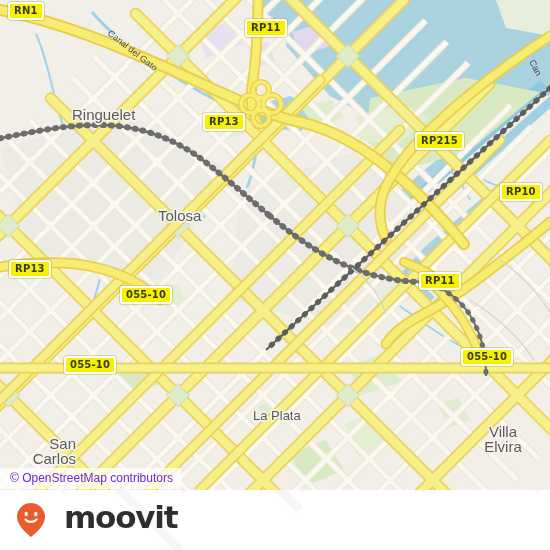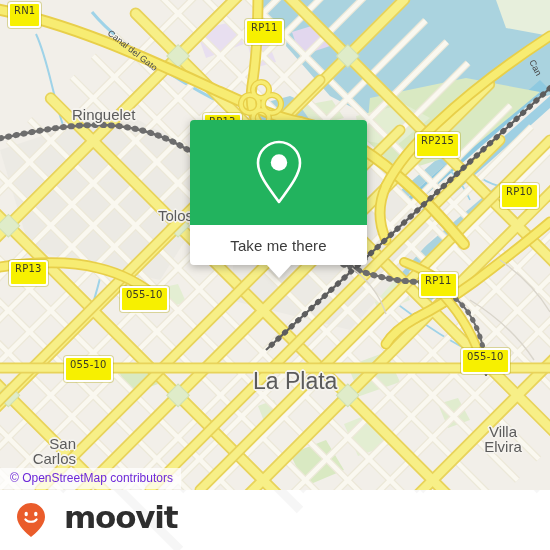--- a/index.html
+++ b/index.html
@@ -15,42 +15,42 @@
   #map svg{display:block;}
 
   
   .shield{
     position:absolute;
     background:#f7f000;
     border:2px solid #ffffff;
     border-radius:3px;
     color:#3a3a28;
     font-size:10px;
-    font-weight:normal;
+    font-weight:bold;
     line-height:11px;
-    padding:1px 4px 10px 4px;
+    padding:1px 4px 2px 4px;
     letter-spacing:.2px;
     white-space:nowrap;
     box-shadow:0 0 0 1px rgba(170,160,0,.35);
     font-family:"DejaVu Sans",sans-serif;
   }
 
   
   .place{
     position:absolute;
     color:#5b5b5b;
     font-size:15px;
     white-space:nowrap;
     text-shadow:
       -1.6px 0 #f5f3ee, 1.6px 0 #f5f3ee, 0 -1.6px #f5f3ee, 0 1.6px #f5f3ee,
       -1.2px -1.2px #f5f3ee, 1.2px -1.2px #f5f3ee, -1.2px 1.2px #f5f3ee, 1.2px 1.2px #f5f3ee;
     font-family:"Liberation Sans",sans-serif;
   }
   .place.two-line{white-space:normal;line-height:15px;width:60px;text-align:center;}
-  .place.big{font-size:23px;}
+  .place.big{font-size:13px;margin-top:40px;}
 
   .waterlabel{
     position:absolute;
     color:#4a4a4a;
     font-size:9px;
     white-space:nowrap;
     font-family:"Liberation Sans",sans-serif;
   }
 
   
@@ -442,32 +442,20 @@
     <div class="shield" style="left:245px;top:19px;">RP11</div>
     <div class="shield" style="left:203px;top:113px;">RP13</div>
     <div class="shield" style="left:415px;top:116px;margin-top:16px;">RP215</div>
     <div class="shield" style="left:500px;top:183px;">RP10</div>
     <div class="shield" style="left:9px;top:260px;">RP13</div>
     <div class="shield" style="left:419px;top:272px;">RP11</div>
     <div class="shield" style="left:120px;top:286px;">055-10</div>
     <div class="shield" style="left:64px;top:356px;">055-10</div>
     <div class="shield" style="left:461px;top:348px;">055-10</div>
 
-    <div id="popup">
-      <div id="popup-green">
-        <svg width="54" height="70" viewBox="0 0 54 70">
-          <path d="M27 4 C15.5 4 6 13.4 6 25 C6 38 20 54 27 64 C34 54 48 38 48 25 C48 13.4 38.5 4 27 4 Z" fill="none" stroke="#ffffff" stroke-width="2.6" stroke-linejoin="round"></path>
-          <circle cx="27" cy="24.5" r="8.2" fill="#ffffff"></circle>
-        </svg>
-      </div>
-      <div id="popup-white">
-        <span id="popup-label">Take me there</span>
-        <div id="popup-tail"></div>
-      </div>
-    </div>
   </div>
 
   <div id="attribution">© OpenStreetMap contributors</div>
 
   <div id="footer">
     <svg id="footer-watermark" viewBox="0 0 550 260">
       <g stroke="#888" stroke-width="9" fill="none">
         <path d="M-40,40 L180,260"></path>
           <path d="M60,-20 L300,220"></path>
         <path d="M180,-40 L420,200"></path>

